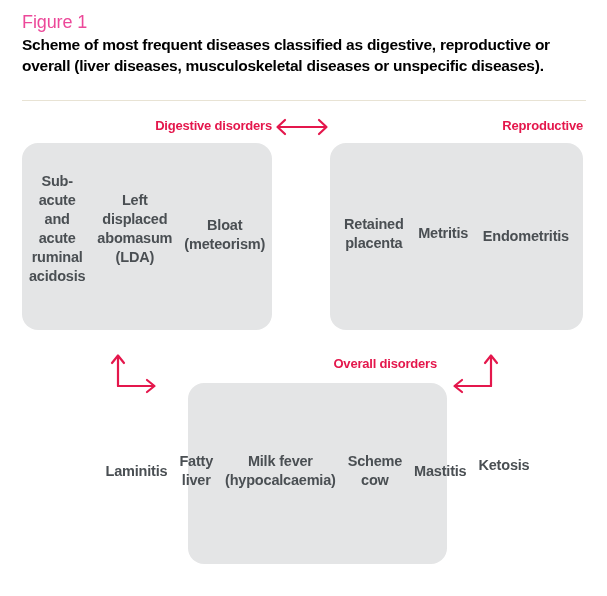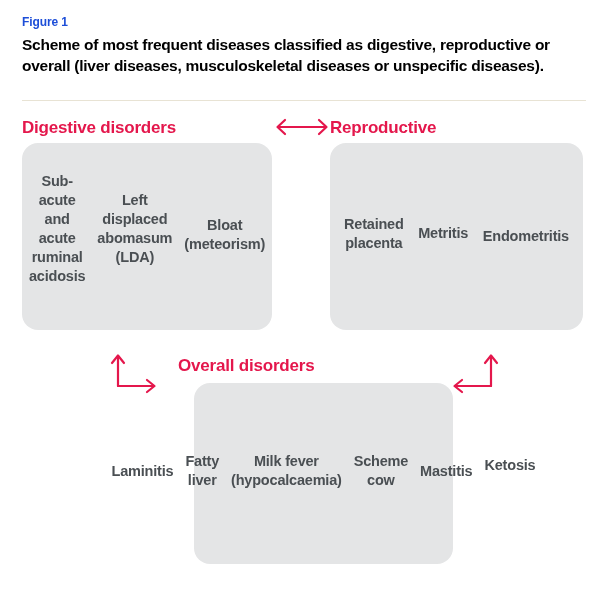--- a/index.html
+++ b/index.html
@@ -19,23 +19,23 @@
   }
 
   
   #caption-block {
     position: absolute;
     left: 22px;
     top: 12px;
     width: 566px;
   }
   #figure-label {
-    color: #1d4ed8;
-    font-size: 12px;
-    font-weight: bold;
+    color: #ec4899;
+    font-size: 18px;
+    font-weight: normal;
     line-height: 20px;
     letter-spacing: -0.1px;
   }
   #figure-caption {
     color: #000000;
     font-size: 15.5px;
     font-weight: bold;
     line-height: 21px;
     letter-spacing: -0.25px;
     margin-top: 2px;
@@ -54,24 +54,24 @@
     position: absolute;
     left: 0;
     top: 0;
     width: 607px;
     height: 596px;
   }
 
   .group-title {
     position: absolute;
     color: #e4174c;
-    font-size: 17px;
+    font-size: 13px;
     font-weight: bold;
     letter-spacing: -0.2px;
-    text-align: left;
+    text-align: right;
     white-space: nowrap;
   }
 
   .disease-box {
     position: absolute;
     background: #e4e5e6;
     border-radius: 16px;
     box-sizing: border-box;
     display: flex;
     flex-direction: row;
@@ -106,21 +106,21 @@
     top: 143px;
     width: 253px;
     height: 187px;
     padding: 14px 8px;
     justify-content: space-between;
   }
   #box-reproductive .disease-item { margin-bottom: 6px; }
   #box-reproductive .disease-item:last-child { margin-bottom: 0; }
 
   #box-overall {
-    left: 194px;
+    left: 188px;
     top: 383px;
     width: 259px;
     height: 181px;
     padding: 12px 8px;
   }
   #box-overall .disease-item { margin-bottom: 5px; }
   #box-overall .disease-item:last-child { margin-bottom: 16px; }
 
   
   #title-digestive { left: 22px;  top: 118px; width: 250px; }

